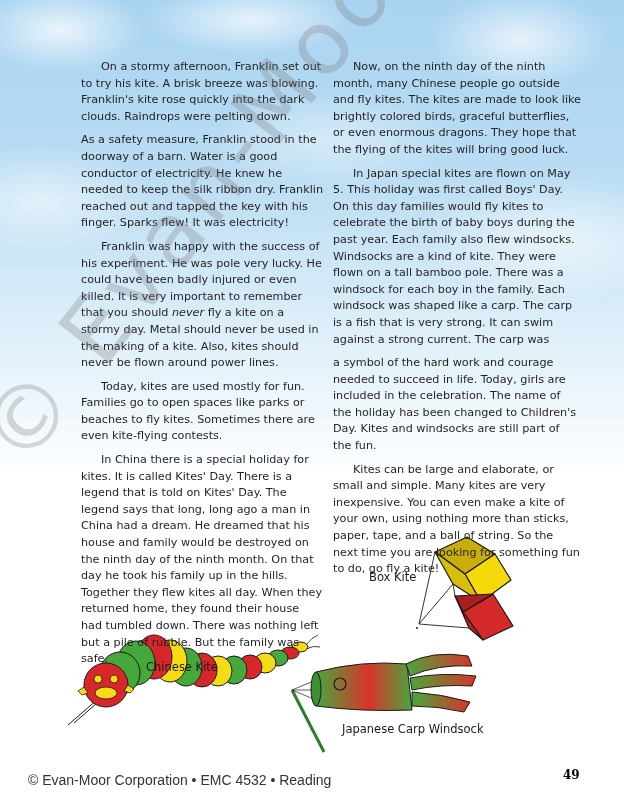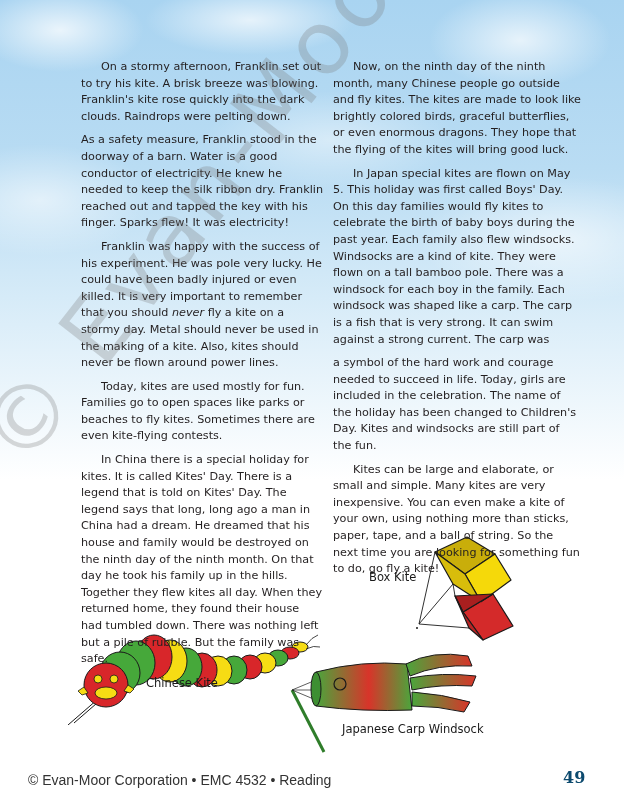--- a/index.html
+++ b/index.html
@@ -43,21 +43,21 @@
     font-size: 11.5px; color: #1a1a1a;
   }
   .art { position: absolute; z-index: 1; }
   .footer {
     position: absolute; left: 28px; top: 772px;
     font-size: 14px; color: #333;
     font-family: "Liberation Sans", sans-serif;
   }
   .page-num {
     position: absolute; left: 563px; top: 768px;
-    font-family: "DejaVu Serif", serif; font-weight: bold; font-size: 16px; color: #0c4a6e;
+    font-family: "DejaVu Serif", serif; font-weight: bold; font-size: 12px; color: #000000;
   }
 </style>
 </head>
 <body>
 
 <div class="sky"></div>
 
 <div class="watermark">© Evan-Moor Corporation</div>
 
 <div class="col col-left">
@@ -121,21 +121,21 @@
     <circle cx="38" cy="54" r="4"></circle>
     <circle cx="54" cy="54" r="4"></circle>
     <path d="M24,62 l-6,4 l4,4 l6,-2 z"></path>
     <path d="M68,60 l6,4 l-4,4 l-6,-2 z"></path>
   </g>
   <g stroke="#1a1a1a" stroke-width="0.8" fill="none">
     <path d="M246,20 q6,-8 12,-10"></path>
     <path d="M246,24 q8,-4 14,-2"></path>
   </g>
 </svg>
-<div class="caption" style="left:146px; top:676px;">Chinese Kite</div>
+<div class="caption" style="left:146px; top:660px;">Chinese Kite</div>
 
 <svg class="art" style="left:282px; top:650px;" width="220" height="110" viewBox="0 0 220 110">
   <defs>
     <linearGradient id="carpGrad" x1="0" y1="0" x2="1" y2="0">
       <stop offset="0" stop-color="#4aa63c"></stop>
       <stop offset="0.55" stop-color="#d8342a"></stop>
       <stop offset="1" stop-color="#4aa63c"></stop>
     </linearGradient>
     <linearGradient id="tailGrad" x1="0" y1="0" x2="1" y2="0">
       <stop offset="0" stop-color="#4aa63c"></stop>

